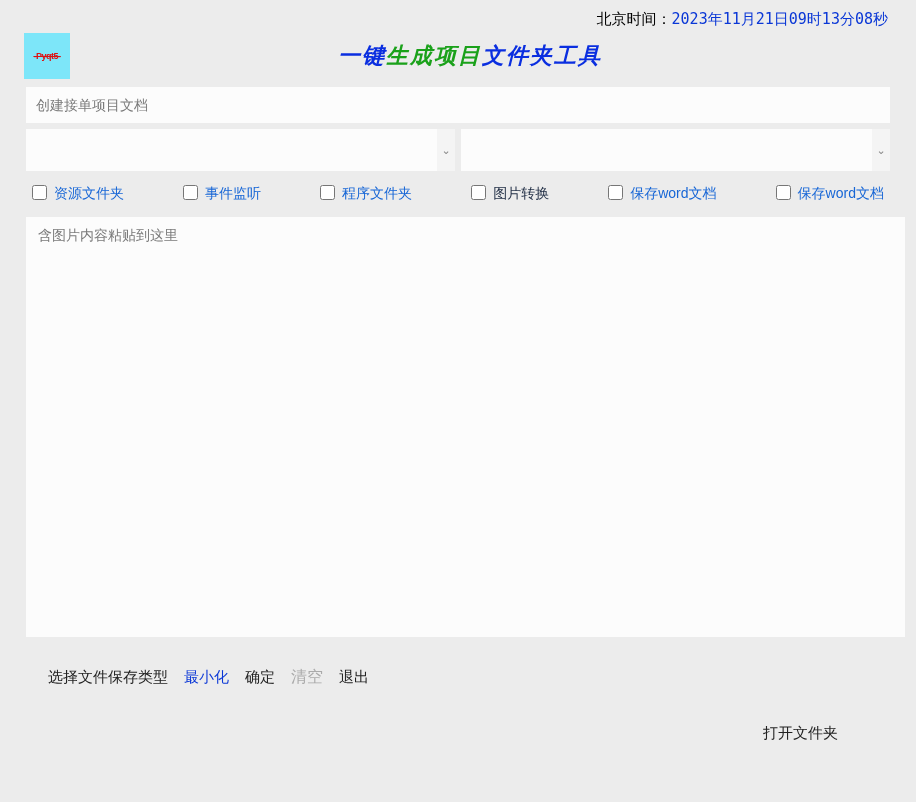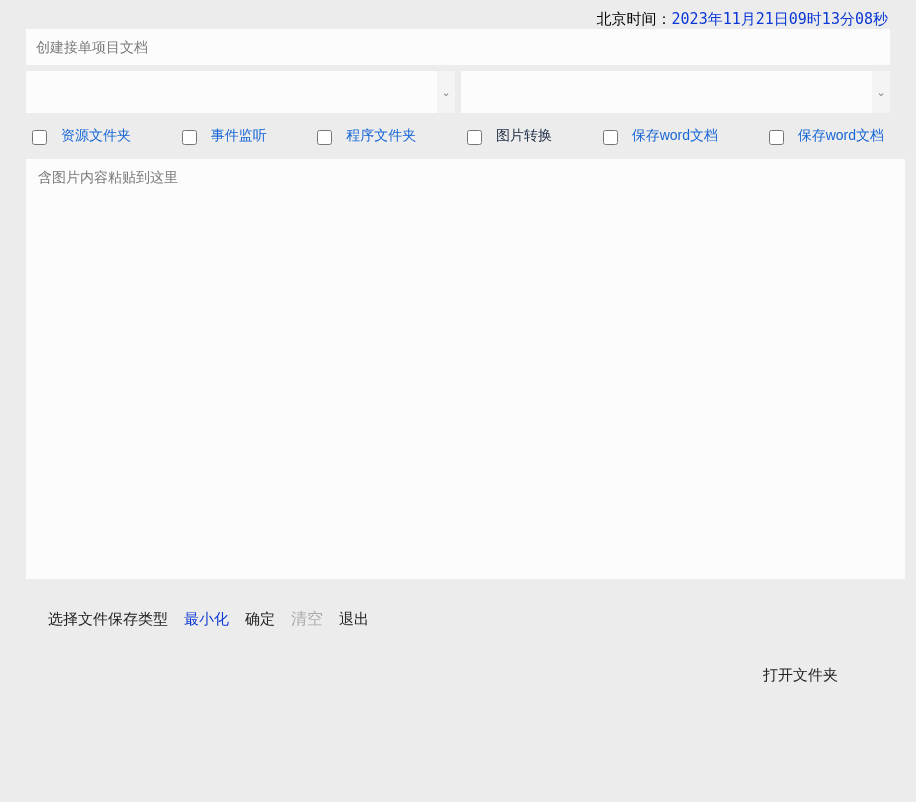--- a/index.html
+++ b/index.html
@@ -97,22 +97,22 @@
       font-size: 11px;
       cursor: pointer;
     }
     .checks-row {
       display: flex;
       justify-content: space-between;
       padding: 14px 32px 8px 32px;
     }
     .check-item {
       display: flex;
-      align-items: flex-end;
-      gap: 14px;
+      align-items: flex-start;
+      gap: 7px;
       font-size: 14px;
       cursor: pointer;
     }
     .check-item input[type="checkbox"] {
       width: 15px;
       height: 15px;
       accent-color: #333;
       cursor: pointer;
     }
     .check-blue { color: #1766d6; }
@@ -157,20 +157,28 @@
   </style>
 </head>
 <body>
 
 <div class="window">
 
   <div class="time-row">
     <span class="time-label">北京时间：</span><span class="time-value">2023年11月21日09时13分08秒</span>
   </div>
 
+  <div class="title-row">
+    <div class="logo-box">
+      <span class="logo-inner">-Pyqt5-</span>
+    </div>
+    <div class="app-title">
+      <span class="c1">一键</span><span class="c2">生成项目</span><span class="c3">文件夹工具</span>
+    </div>
+  </div>
 
   <div class="inputs-row">
     <input class="text-input" type="text" placeholder="创建接单项目文档" style="">
   </div>
 
   <div class="combos-row">
     <div class="combo">
       <div class="combo-field"></div>
       <div class="combo-btn">⌄</div>
     </div>

